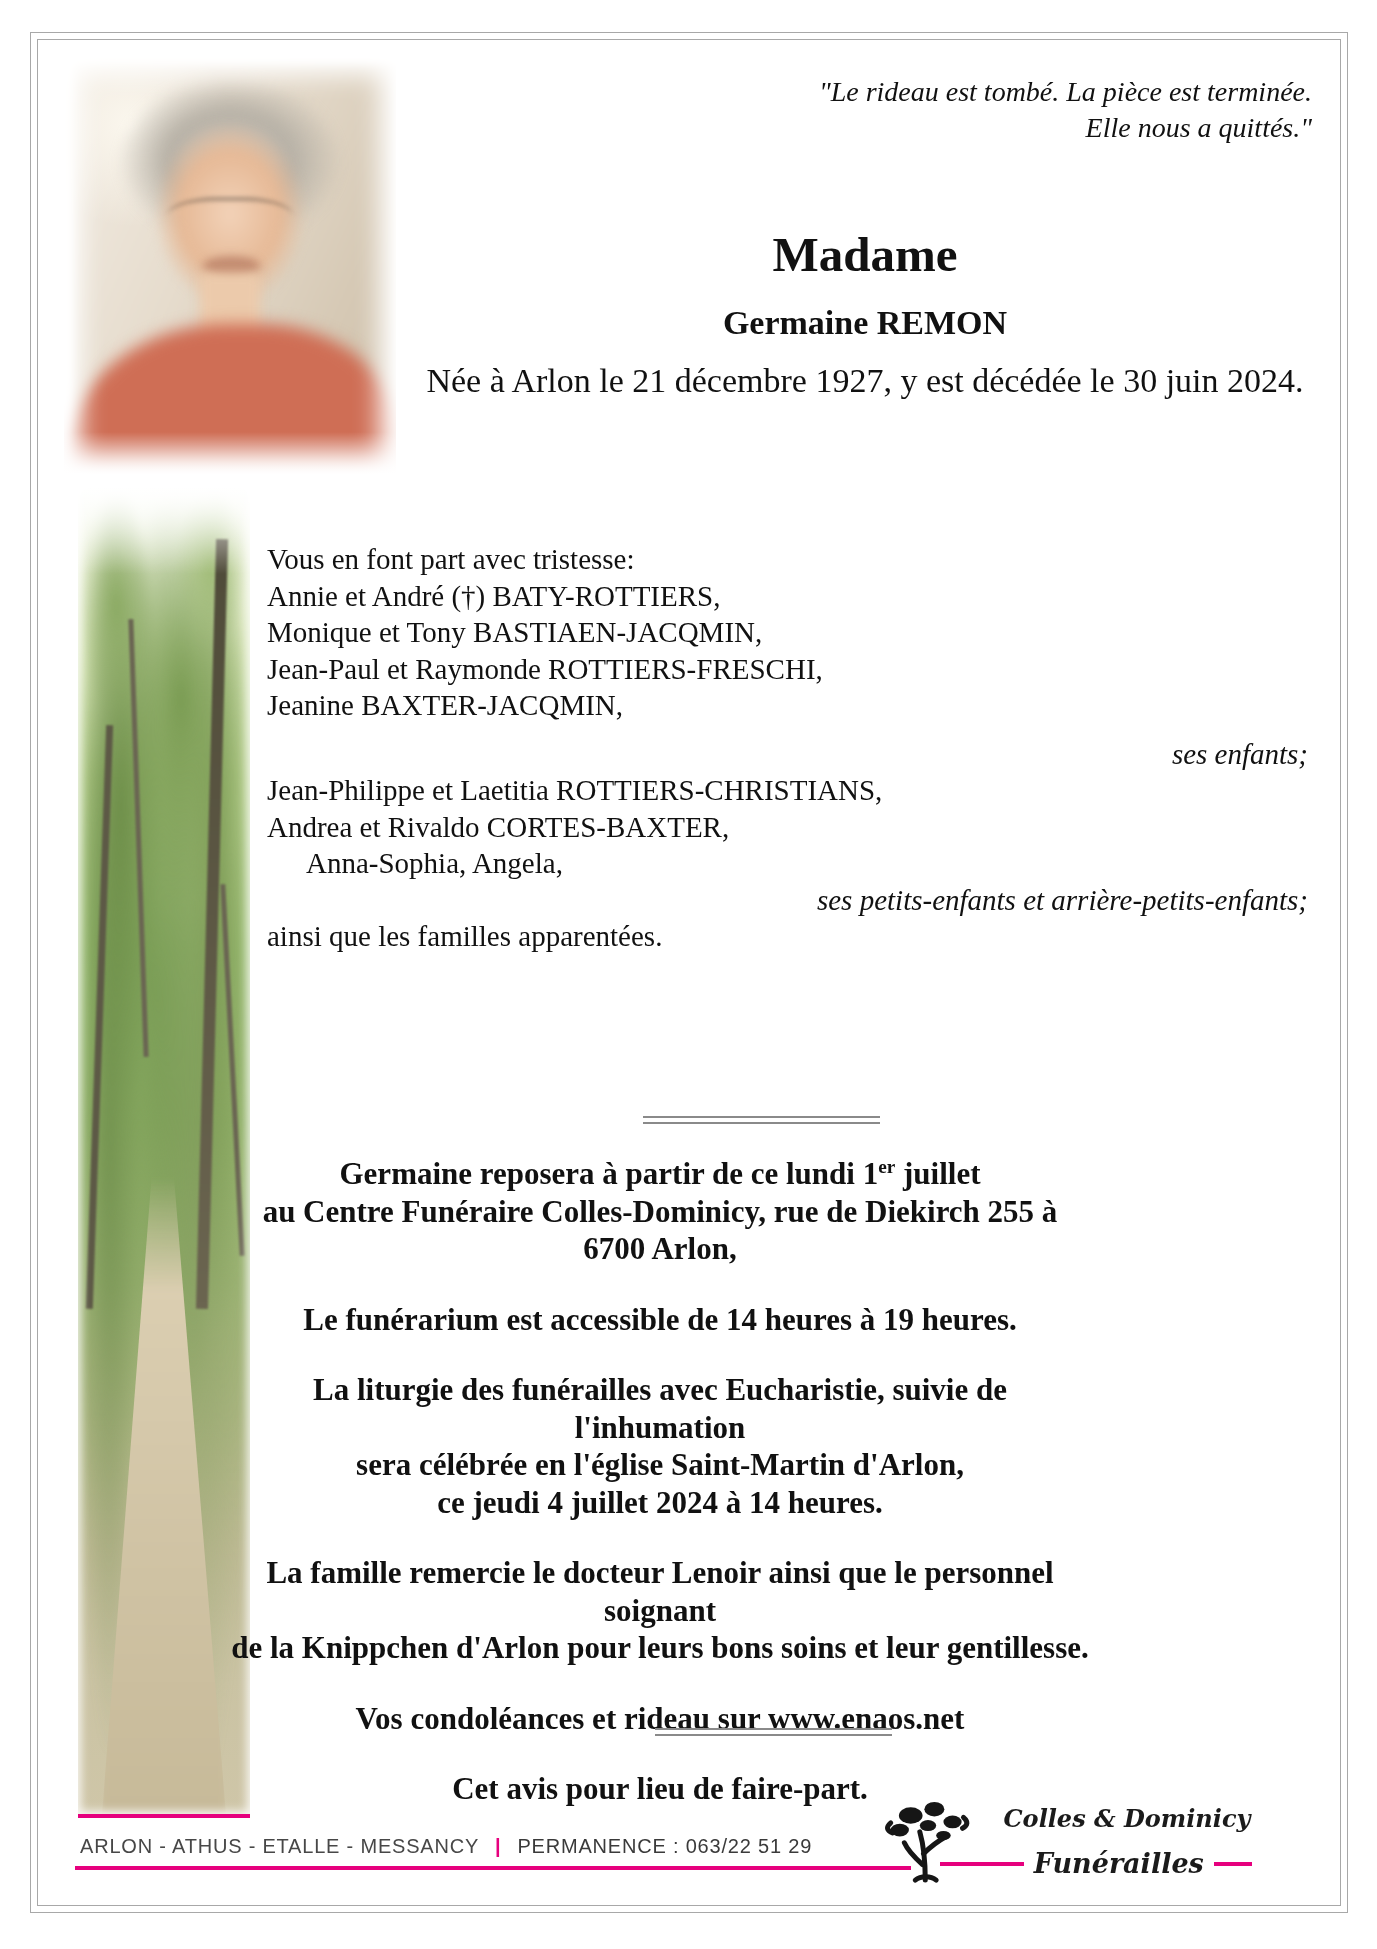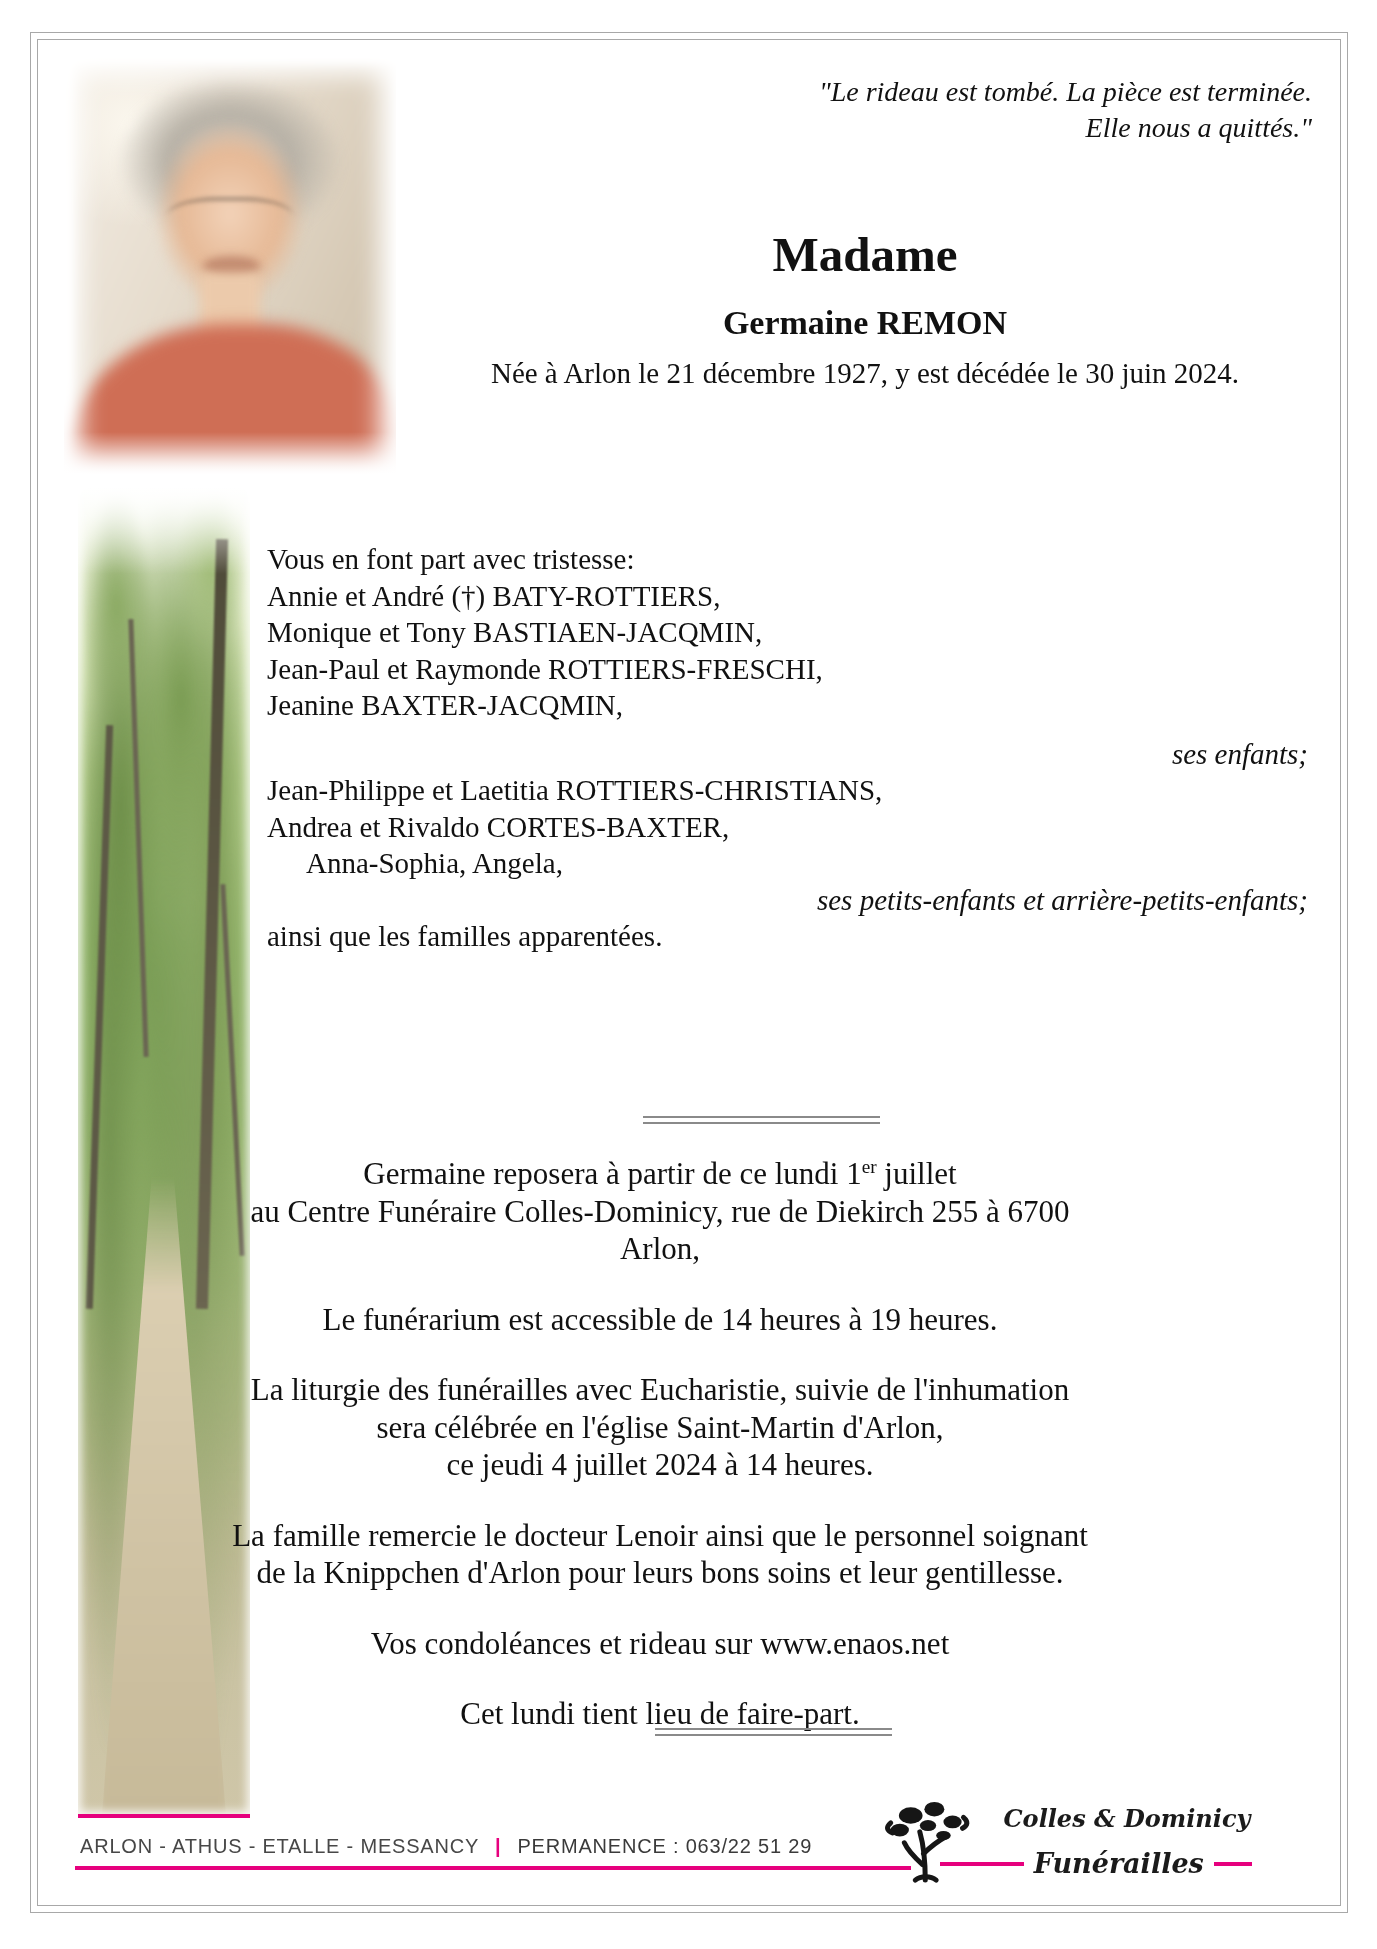--- a/index.html
+++ b/index.html
@@ -35,21 +35,21 @@
 
   
   .quote{position:absolute;left:420px;top:74px;width:892px;text-align:right;
     font-style:italic;font-size:28px;line-height:36px;}
 
   
   .header{position:absolute;left:400px;top:226px;width:930px;text-align:center;}
   .h-title{font-size:49px;font-weight:bold;line-height:58px;}
   .h-name{font-size:34px;font-weight:bold;line-height:58px;margin-top:10px;}
   .h-widow{font-size:31px;font-weight:bold;line-height:36px;margin-top:13px;}
-  .h-dates{font-size:29px;line-height:34px;margin-top:4px;}
+  .h-dates{font-size:34px;line-height:34px;margin-top:12px;}
 
   
   .forest{position:absolute;left:78px;top:486px;width:172px;height:1328px;overflow:hidden;}
   .f{position:absolute;}
   .f-base{left:0;top:0;right:0;bottom:0;
     background:linear-gradient(180deg,#fafcf4 0%,#eef3dd 5%,#d9e6ba 12%,#b7d08e 22%,#9ec076 35%,#96b66d 48%,#9eb575 60%,#abb681 70%,#bdba93 80%,#cac3a3 90%,#cfc6a8 100%);}
   .f-blobs{left:0;top:0;right:0;bottom:0;filter:blur(4px);
     background-image:
       radial-gradient(closest-side at 22% 9%,rgba(136,168,95,.95),rgba(136,168,95,0)),
       radial-gradient(closest-side at 78% 6%,rgba(152,182,107,.85),rgba(152,182,107,0)),
@@ -77,21 +77,21 @@
   .f-label{text-align:right;font-style:italic;}
   .f-label.first{margin-top:12px;}
 
   
   .divider{position:absolute;width:237px;height:4px;border-top:2px solid var(--gray);border-bottom:2px solid var(--gray);}
   .d1{left:643px;top:1116px;}
   .d2{left:655px;top:1728px;}
 
   
   .announce{position:absolute;left:230px;top:1148px;width:860px;text-align:center;
-    font-weight:normal;font-size:31px;line-height:37.5px;}
+    font-weight:bold;font-size:31px;line-height:37.5px;}
   .announce p{margin:0 0 33px 0;}
   .announce sup{font-size:0.62em;}
 
   
   .footer-text{position:absolute;left:80px;top:1835px;font-family:"Liberation Sans","DejaVu Sans",sans-serif;
     font-size:20px;letter-spacing:.8px;color:#474747;white-space:nowrap;}
   .footer-text .sep{color:var(--pink);font-weight:bold;padding:0 16px;}
   .footer-text .perm{color:#3a3a3a;}
   .pink-rule{position:absolute;left:75px;top:1866px;width:836px;height:4px;background:var(--pink);}
 
@@ -176,21 +176,21 @@
     <p>
       <span>La liturgie des funérailles avec Eucharistie, suivie de l'inhumation</span><br>
       <span>sera célébrée en l'église Saint-Martin d'Arlon,</span><br>
       <span>ce jeudi 4 juillet 2024 à 14 heures.</span>
     </p>
     <p>
       <span>La famille remercie le docteur Lenoir ainsi que le personnel soignant</span><br>
       <span>de la Knippchen d'Arlon pour leurs bons soins et leur gentillesse.</span>
     </p>
     <p>Vos condoléances et rideau sur www.enaos.net</p>
-    <p>Cet lundi tient lieu de faire-part.</p>
+    <p>Cet avis pour lieu de faire-part.</p>
   </div>
 
   <div class="divider d2"></div>
 
   <div class="footer-text">
     <span>ARLON - ATHUS - ETALLE - MESSANCY</span><span class="sep">|</span><span class="perm">PERMANENCE : 063/22 51 29</span>
   </div>
   <div class="pink-rule"></div>
 
   <div class="logo">

